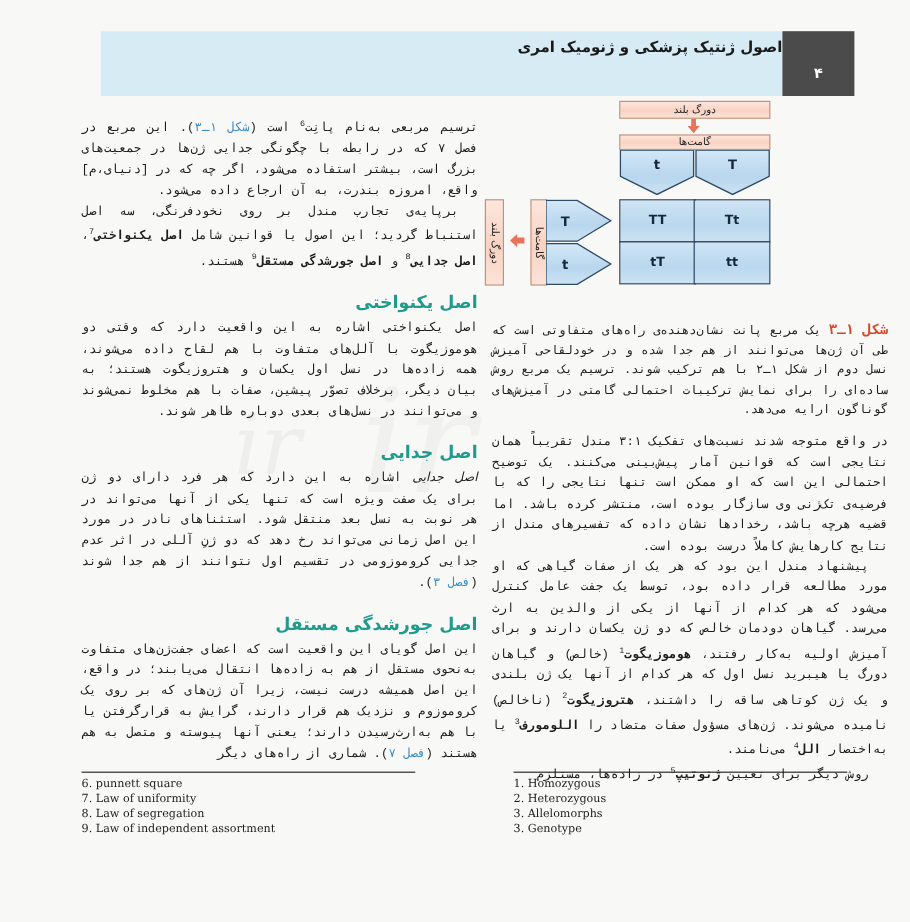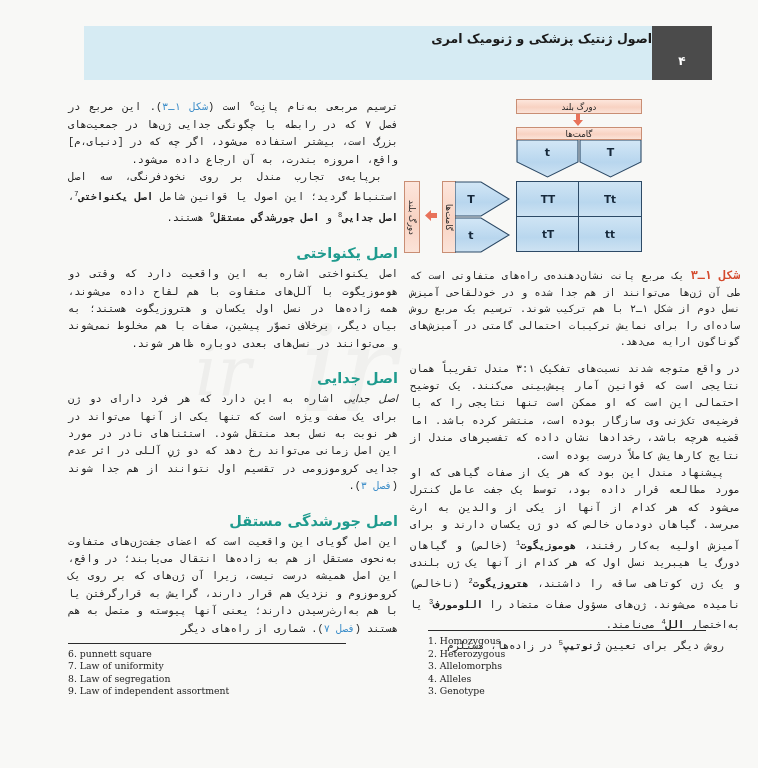--- a/index.html
+++ b/index.html
@@ -120,21 +120,21 @@
   }
   .figcaption .figlabel {
     color: #d4492b;
     font-weight: bold;
     font-size: 11.6px;
   }
 
   
   .figure {
     position: absolute;
-    top: 99px;
+    top: 84px;
     right: 28px;
     width: 338px;
     height: 166px;
   }
   .pk-box {
     position: absolute;
     box-sizing: border-box;
     border: 1px solid #c98e74;
     background: linear-gradient(180deg,#fde6dc 0%,#f8d2c2 55%,#fbe3d8 100%);
     color: #222;
@@ -315,18 +315,17 @@
         <li>8. Law of segregation</li>
         <li>9. Law of independent assortment</li>
       </ol>
   </div>
   <div class="fn fn-right">
     <hr>
     <ol id="fn-right">
         <li>1. Homozygous</li>
         <li>2. Heterozygous</li>
         <li>3. Allelomorphs</li>
-        <li>4. Alleles</li>
         <li>3. Genotype</li>
       </ol>
   </div>
 
 </div>
 
 </body></html>

